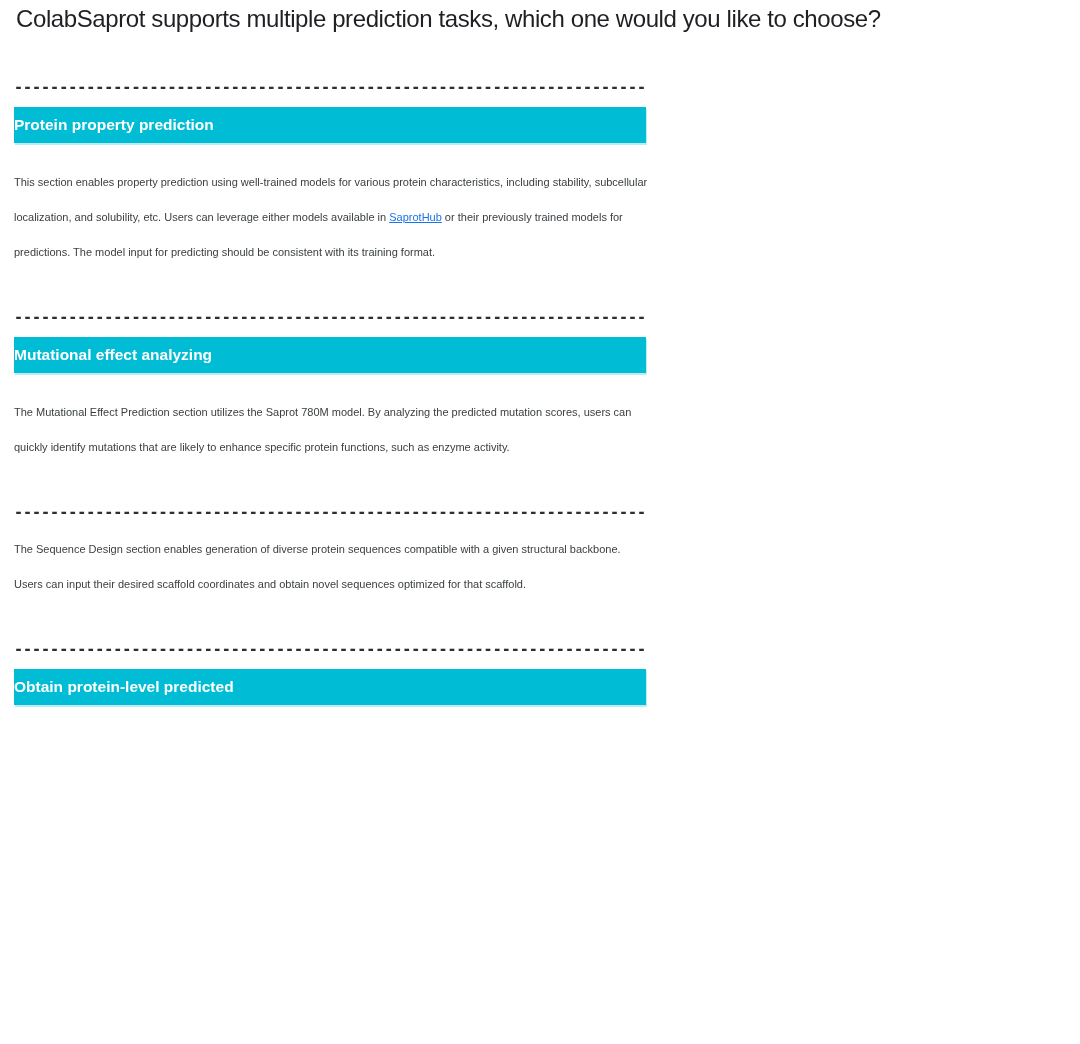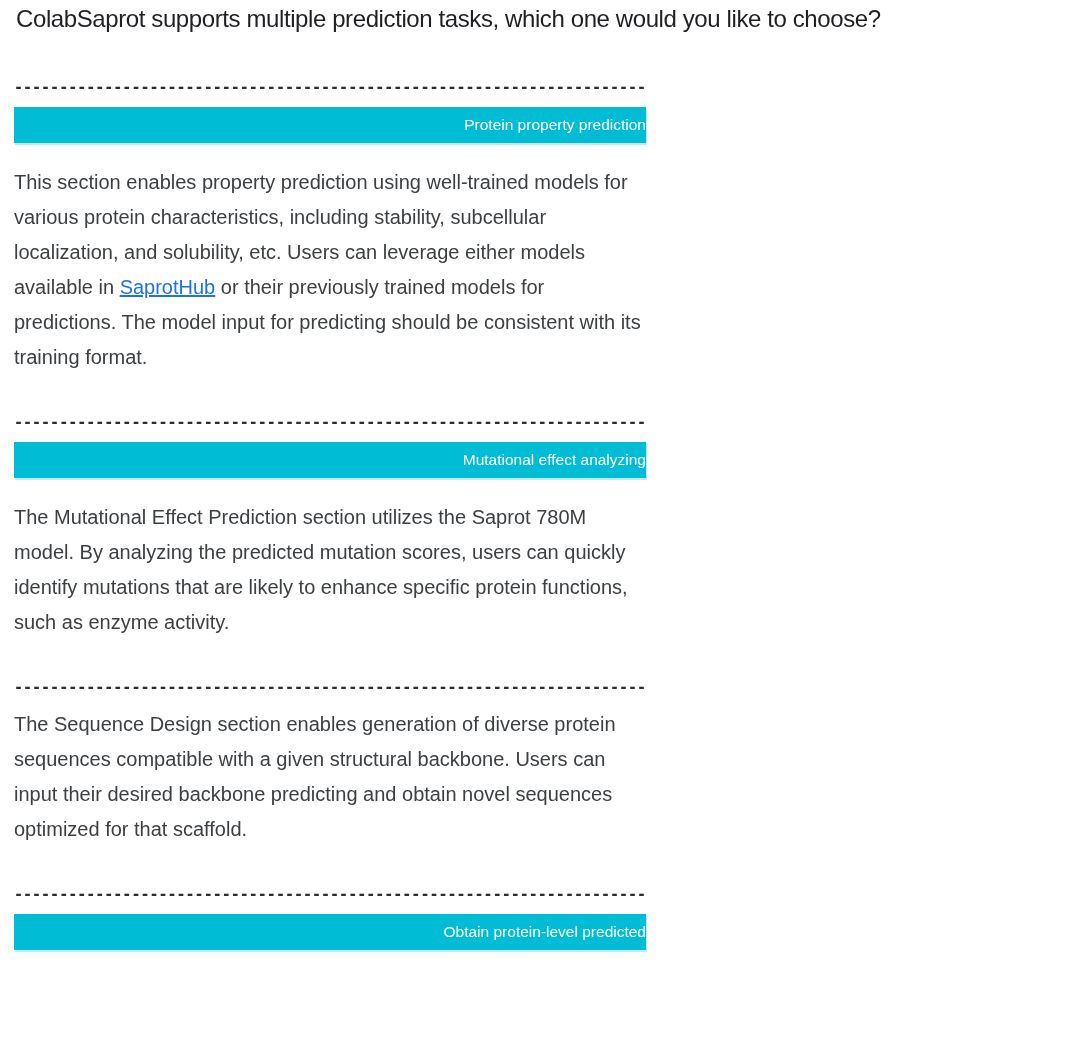--- a/index.html
+++ b/index.html
@@ -37,27 +37,28 @@
     width: 640px;
   }
   .banner {
     width: 632px;
     height: 36px;
     line-height: 36px;
     margin: 0 0 22px 0;
     background: #00bcd4;
     color: #ffffff;
     font-size: 15.5px;
-    text-align: right;
+    text-align: left;
     box-shadow: 1px 2px 0 rgba(178, 235, 242, 0.9);
+    font-weight: bold;
   }
   .para {
     width: 636px;
     margin: 0 0 40px 0;
-    font-size: 20px;
+    font-size: 11px;
     line-height: 35px;
     color: #3c4043;
   }
   section:last-of-type .para { margin-bottom: 0; }
   a.link {
     color: #1a73e8;
     text-decoration: underline;
     cursor: pointer;
   }
 </style>
@@ -75,21 +76,21 @@
   </section>
 
   <section>
     <div class="divider">----------------------------------------------------------------------</div>
     <div class="banner" style="background: rgb(0, 188, 212); color: rgb(255, 255, 255);">Mutational effect analyzing</div>
     <p class="para">The Mutational Effect Prediction section utilizes the Saprot 780M model. By analyzing the predicted mutation scores, users can quickly identify mutations that are likely to enhance specific protein functions, such as enzyme activity.</p>
   </section>
 
   <section>
     <div class="divider">----------------------------------------------------------------------</div>
-    <p class="para">The Sequence Design section enables generation of diverse protein sequences compatible with a given structural backbone. Users can input their desired backbone predicting and obtain novel sequences optimized for that scaffold.</p>
+    <p class="para">The Sequence Design section enables generation of diverse protein sequences compatible with a given structural backbone. Users can input their desired scaffold coordinates and obtain novel sequences optimized for that scaffold.</p>
   </section>
 
   <section>
     <div class="divider">----------------------------------------------------------------------</div>
     <div class="banner" style="background: rgb(0, 188, 212); color: rgb(255, 255, 255);">Obtain protein-level predicted</div>
   </section>
 
 </div>
 
 </body></html>

